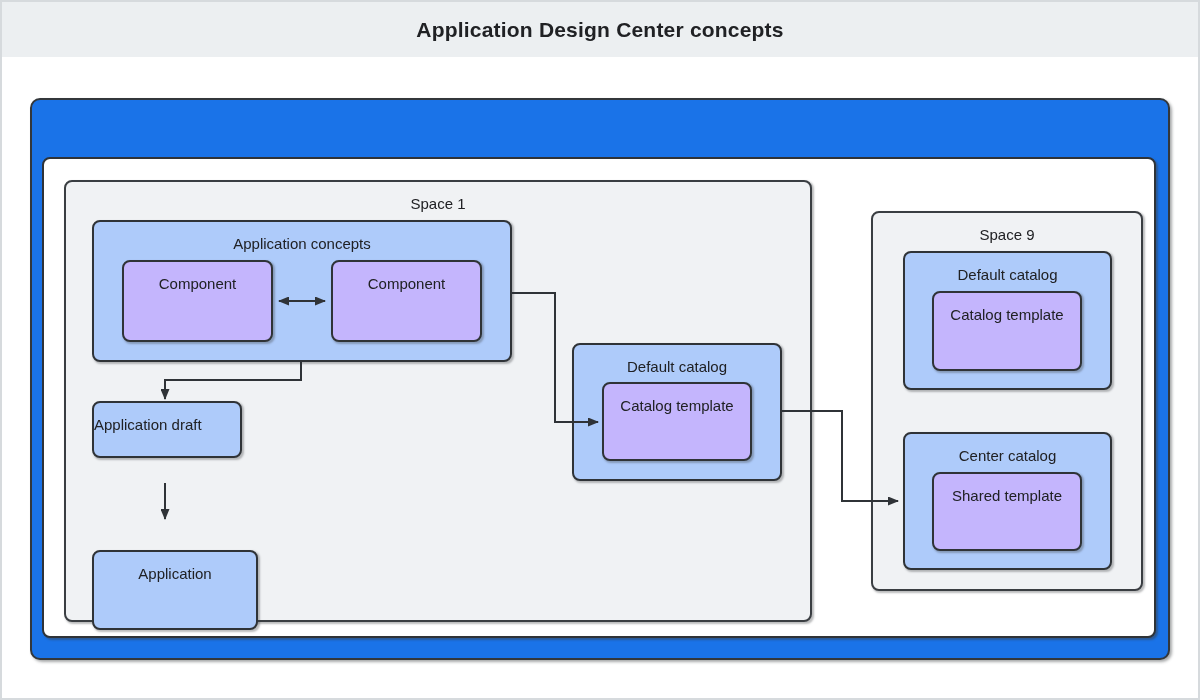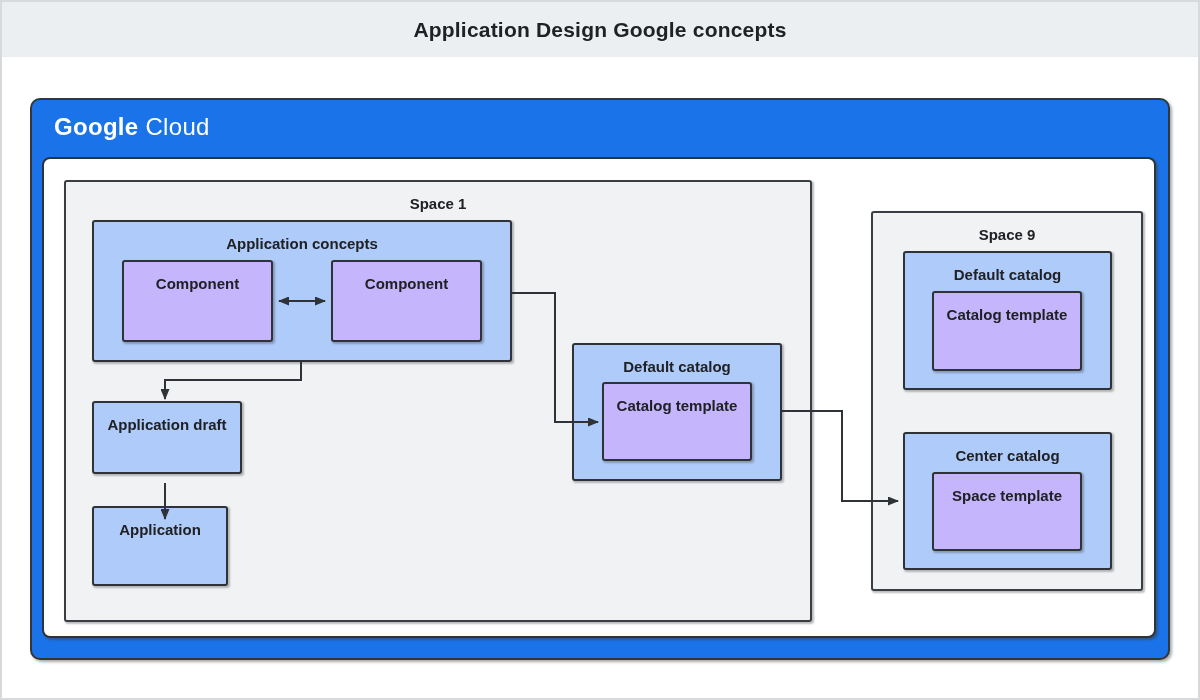--- a/index.html
+++ b/index.html
@@ -33,64 +33,61 @@
   }
   .gc-logo .g1{font-weight:600;}
   .gc-logo .g2{font-weight:400;margin-left:7px;}
   .panel{
     position:absolute;left:10px;top:57px;width:1114px;height:481px;
     background:#ffffff;border:2px solid #2f3337;border-radius:8px;
     box-sizing:border-box;
     box-shadow:2px 2px 2px rgba(60,64,67,.5);
   }
   .box{
-    position:absolute;box-sizing:border-box;border-radius:3px;
+    position:absolute;box-sizing:border-box;border-radius:8px;
     border:2px solid #2f3337;text-align:center;
-    padding-top:13px;font-size:15px;font-weight:700;color:#202124;
+    padding-top:13px;font-size:15px;font-weight:400;color:#202124;
     box-shadow:1.5px 1.5px 2px rgba(60,64,67,.35);
   }
   .space{
     background:#f0f2f4;border-color:#3a3e42;
   }
   .blue{background:#aecbfa;}
   .gray{background:#c4b5fd;}
   
   .space1{left:62px;top:178px;width:748px;height:442px;}
   .app-template{left:90px;top:218px;width:420px;height:142px;}
   .component-l{left:120px;top:258px;width:151px;height:82px;}
   .component-r{left:329px;top:258px;width:151px;height:82px;}
-  .app-draft{left:90px;top:399px;width:150px;height:73px;text-align:center;}
-  .application{left:90px;top:504px;width:136px;height:80px;}
+  .app-draft{left:90px;top:399px;width:150px;height:57px;text-align:left;}
+  .application{left:90px;top:548px;width:166px;height:80px;}
   .def-cat-1{left:570px;top:341px;width:210px;height:138px;}
   .cat-tpl-1{left:600px;top:380px;width:150px;height:79px;}
   
   .space2{left:869px;top:209px;width:272px;height:380px;}
   .def-cat-2{left:901px;top:249px;width:209px;height:139px;}
   .cat-tpl-2{left:930px;top:289px;width:150px;height:80px;}
   .shared-cat{left:901px;top:430px;width:209px;height:138px;}
   .shared-tpl{left:930px;top:470px;width:150px;height:79px;}
   .connectors{
     position:absolute;left:0;top:0;width:1200px;height:700px;
     pointer-events:none;
   }
   .connectors polyline,.connectors line{
     fill:none;stroke:#2f3337;stroke-width:2px;
   }
 </style>
 </head>
 <body>
 
 <div class="banner">
-  <h1>Application Design Google concepts</h1>
+  <h1>Application Design Center concepts</h1>
 </div>
 
 <div class="gc-frame">
-  <div class="gc-logo">
-    <span class="g1">Google</span><span class="g2">Cloud</span>
-  </div>
   <div class="panel"></div>
 </div>
 
 <div class="box space space1">
   <span>Space 1</span>
 </div>
 <div class="box blue app-template">
   <span>Application concepts</span>
 </div>
 <div class="box gray component-l">
@@ -118,21 +115,21 @@
 <div class="box blue def-cat-2">
   <span>Default catalog</span>
 </div>
 <div class="box gray cat-tpl-2">
   <span>Catalog template</span>
 </div>
 <div class="box blue shared-cat">
   <span>Center catalog</span>
 </div>
 <div class="box gray shared-tpl">
-  <span>Space template</span>
+  <span>Shared template</span>
 </div>
 
 <svg class="connectors" viewBox="0 0 1200 700" xmlns="http://www.w3.org/2000/svg">
   <defs>
     <marker id="arr" viewBox="0 0 11 9" refX="10" refY="4.5" markerWidth="11" markerHeight="9" markerUnits="userSpaceOnUse" orient="auto-start-reverse">
       <path d="M0,0 L11,4.5 L0,9 Z" fill="#2f3337"></path>
     </marker>
   </defs>
   <line x1="277" y1="299" x2="323" y2="299" marker-start="url(#arr)" marker-end="url(#arr)"></line>
   <polyline points="299,360 299,378 163,378 163,397" marker-end="url(#arr)"></polyline>

